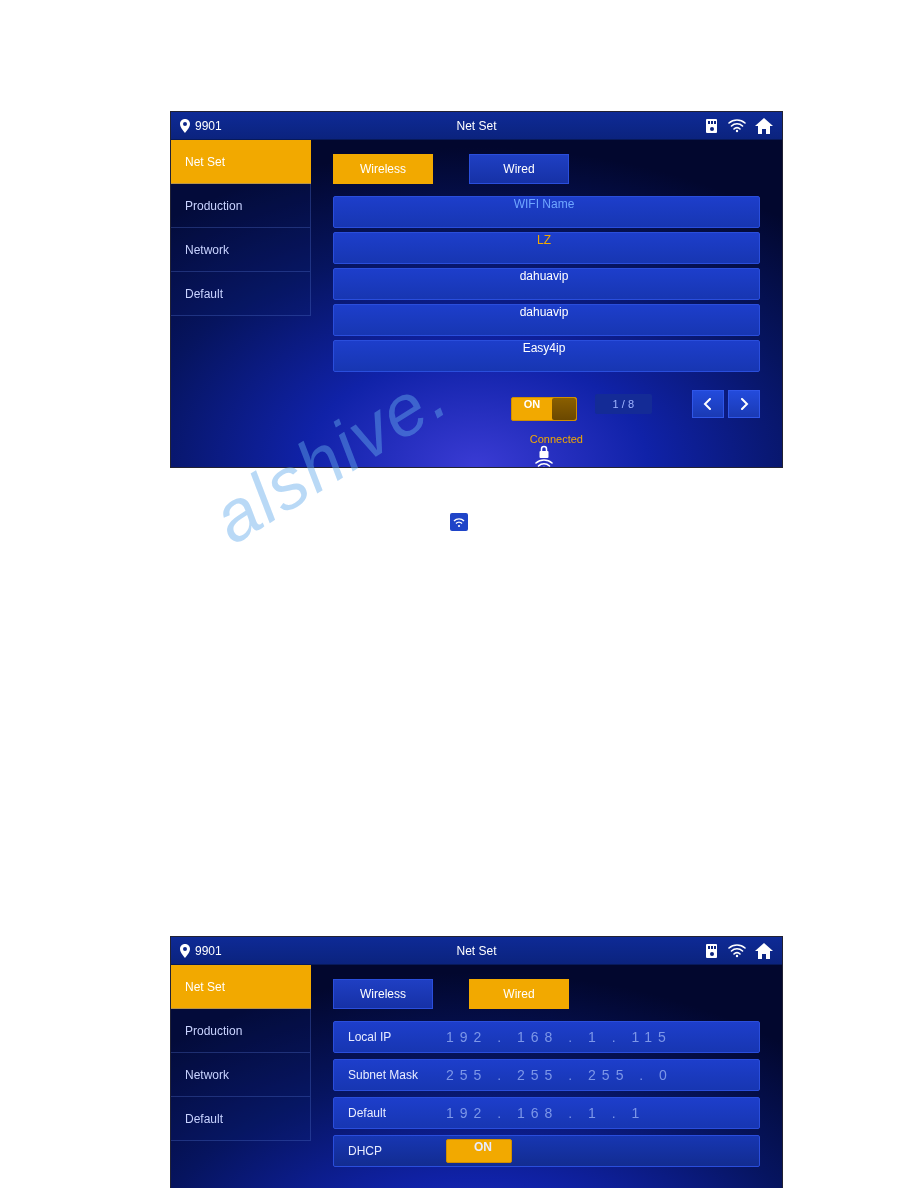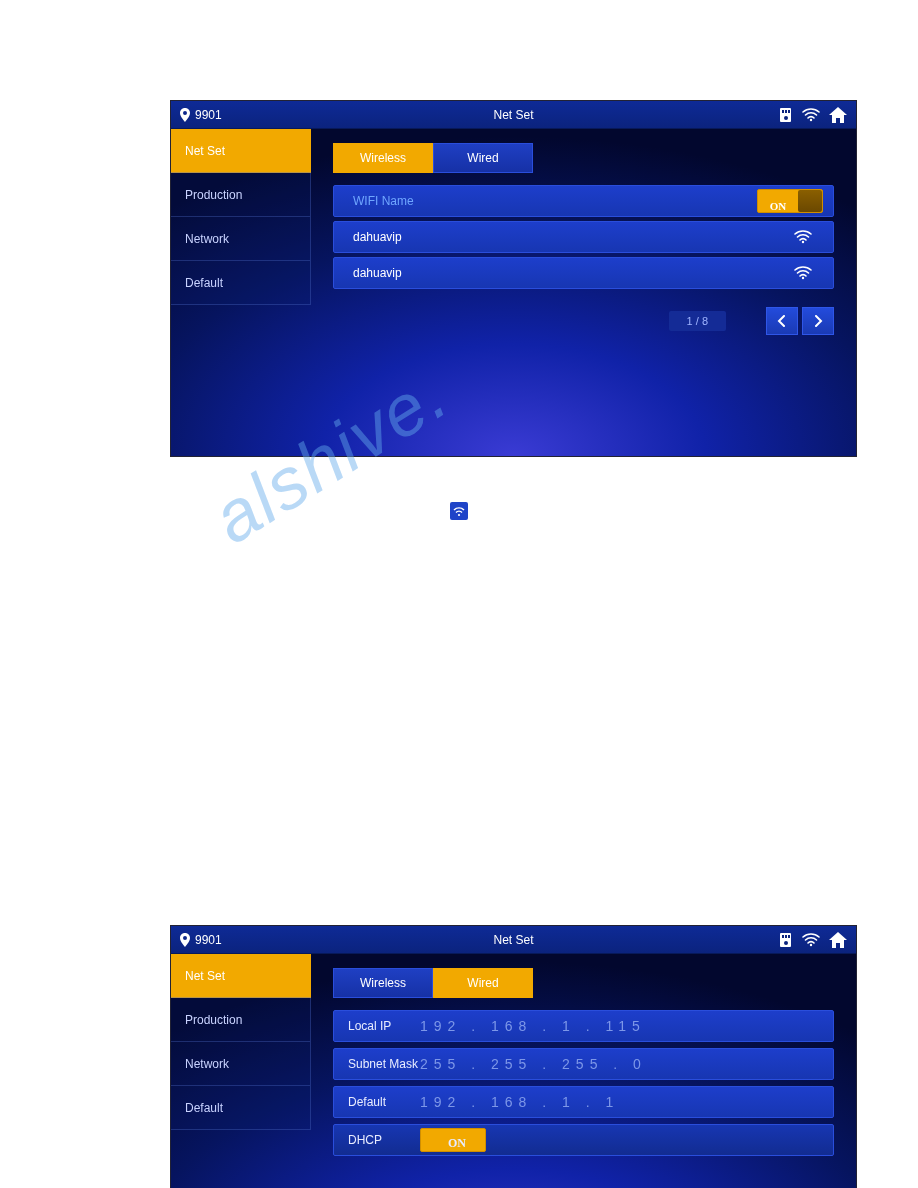--- a/index.html
+++ b/index.html
@@ -16,27 +16,28 @@
     top: 415px; left: 200px;
     font-size: 72px;
     color: rgba(100,170,235,0.45);
     transform: rotate(-32deg);
     font-style: italic;
     pointer-events: none;
     z-index: 5;
     letter-spacing: 2px;
   }
   .device {
-    width: 687px;
+    width: 613px;
     height: 357px;
     background: radial-gradient(ellipse 80% 90% at 50% 100%, #3a3bd4 0%, #1022a8 35%, #06145f 70%, #02072e 100%);
     border: 1px solid #223;
     position: relative;
     margin-bottom: 225px;
     overflow: hidden;
+    margin-top: 11px;
   }
   .device:last-of-type { margin-bottom: 40px; }
   .device-header {
     height: 28px;
     background: linear-gradient(#0e2a96,#0b237e);
     display: flex;
     align-items: center;
     padding: 0 8px;
     border-bottom: 1px solid #07195a;
     position: relative;
@@ -55,54 +56,54 @@
     padding: 0 14px;
     font-size: 12px;
     border-bottom: 1px solid rgba(80,110,200,0.35);
     border-right: 1px solid rgba(80,110,200,0.35);
     background: rgba(10,30,110,0.2);
     color: #c9d3ff;
     cursor: pointer;
   }
   .sidebar-item.active { background: #f2a900; color: #fff; border-right:none; }
   .content { flex:1; padding: 14px 22px 10px 22px; display:flex; flex-direction:column; gap:12px; }
-  .tabs { display:flex; }
+  .tabs { display:flex;gap:36px; }
   .tab {
     width: 100px; height: 30px;
     display:flex; align-items:center; justify-content:center;
     background: linear-gradient(#1f3fc3,#1631a6);
     color:#fff; font-size:12px; cursor:pointer;
     border: 1px solid #2a4edc;
   }
   .tab.active { background:#f2a900; color:#fff; border-color:#f2a900; }
   .wifi-panel { display:flex; flex-direction:column; gap:4px; }
   .wifi-row {
     height: 32px;
     display:flex; align-items:center;
-    padding: 0 10px 0 19px;
+    padding: 0 10px 0 5px;
     background: linear-gradient(#1d3ecb,#1736b2);
     border: 1px solid #2a4edc;
     border-radius: 2px;
+    flex-direction: column;
   }
   .wifi-row .nm { flex: 0 0 200px; }
   .wifi-row.header .nm { color:#6fa6ff; }
   .wifi-row.sel .nm, .wifi-row.sel .status { color:#f2a900; }
   .wifi-row .status { width: 78px; text-align:right; font-size:11px; }
   .wifi-row .lock { width: 36px; display:flex; justify-content:center; }
   .wifi-row .spacer { flex:1; }
   .wifi-row .sig { width: 40px; display:flex; justify-content:center; }
   .toggle-switch {
     width: 66px; height: 24px;
     background:#f2a900;
     border:1px solid #d08e00;
-    display:flex; align-items:flex-end;
+    display:flex; align-items:flex-start;
     border-radius:2px;
     cursor:pointer;
     position:relative;
-    font-family:Liberation Serif, serif;
   }
   .toggle-switch .lbl { flex:1; text-align:center; font-size:11px; color:#fff; font-weight:bold; }
   .toggle-switch .knob { width:24px; height:22px; background:linear-gradient(#8a5f00,#6b4800); border-radius:2px; }
   .pager {
     margin-top: 6px;
     display:flex; align-items:center; justify-content:flex-end; gap:4px;
   }
   .page-ind { background:#142b96; padding:4px 18px; border-radius:2px; font-size:11px; color:#9fb4ff; margin-right:36px;}
   .pager-btn {
     width:32px; height:28px;
@@ -113,20 +114,21 @@
   }
 
   .field-panel { display:flex; flex-direction:column; gap:6px; }
   .field-row {
     height: 32px;
     display:flex; align-items:center;
     padding: 0 10px 0 14px;
     background: linear-gradient(#1d3ecb,#1736b2);
     border: 1px solid #2a4edc;
     border-radius: 2px;
+    gap: 26px;
   }
   .field-row .lbl { flex: 0 0 72px; font-size:12px; color:#e8ecff; }
   .field-row .val { color:#7d97e8; font-size:14px; letter-spacing: 6px; }
   .field-row .val.mac { letter-spacing:1px; }
 
   .mid-icon {
     margin: 0 auto 225px auto;
     width:18px; height:18px;
     position: relative;
     top: -180px;
@@ -199,20 +201,37 @@
       <div class="wifi-panel">
         <div class="wifi-row header">
           <span class="nm">WIFI Name</span>
           <span class="spacer"></span>
           <div class="toggle-switch">
             <span class="lbl">ON</span>
             <span class="knob"></span>
           </div>
         </div>
 
+        <div class="wifi-row sel">
+          <span class="nm">LZ</span>
+          <span class="spacer"></span>
+          <span class="status">Connected</span>
+          <span class="lock ico">
+            <svg width="12" height="14" viewBox="0 0 12 14">
+                <rect x="1.5" y="6" width="9" height="7" rx="1" fill="#fff"></rect>
+                <path d="M3.5 6V4a2.5 2.5 0 115 0v2" stroke="#fff" stroke-width="1.5" fill="none"></path>
+              </svg>
+          </span>
+          <span class="sig ico">
+            <svg width="18" height="14" viewBox="0 0 18 14">
+                <path d="M1 4a12 12 0 0116 0M3.5 7a8 8 0 0111 0M6 10a4 4 0 016 0" stroke="#fff" stroke-width="1.6" fill="none" stroke-linecap="round"></path>
+                <circle cx="9" cy="12" r="1.2" fill="#fff"></circle>
+              </svg>
+          </span>
+        </div>
 
         <div class="wifi-row">
           <span class="nm">dahuavip</span>
           <span class="spacer"></span>
           <span class="status"></span>
             <span class="lock"></span>
           <span class="sig ico">
             <svg width="18" height="14" viewBox="0 0 18 14">
                 <path d="M1 4a12 12 0 0116 0M3.5 7a8 8 0 0111 0M6 10a4 4 0 016 0" stroke="#fff" stroke-width="1.6" fill="none" stroke-linecap="round"></path>
                 <circle cx="9" cy="12" r="1.2" fill="#fff"></circle>
@@ -227,20 +246,37 @@
           <span class="status"></span>
             <span class="lock"></span>
           <span class="sig ico">
             <svg width="18" height="14" viewBox="0 0 18 14">
                 <path d="M1 4a12 12 0 0116 0M3.5 7a8 8 0 0111 0M6 10a4 4 0 016 0" stroke="#fff" stroke-width="1.6" fill="none" stroke-linecap="round"></path>
                 <circle cx="9" cy="12" r="1.2" fill="#fff"></circle>
               </svg>
           </span>
         </div>
 
+        <div class="wifi-row">
+          <span class="nm">Easy4ip</span>
+          <span class="spacer"></span>
+          <span class="status"></span>
+          <span class="lock ico">
+            <svg width="12" height="14" viewBox="0 0 12 14">
+                <rect x="1.5" y="6" width="9" height="7" rx="1" fill="#fff"></rect>
+                <path d="M3.5 6V4a2.5 2.5 0 115 0v2" stroke="#fff" stroke-width="1.5" fill="none"></path>
+              </svg>
+          </span>
+          <span class="sig ico">
+            <svg width="18" height="14" viewBox="0 0 18 14">
+                <path d="M1 4a12 12 0 0116 0M3.5 7a8 8 0 0111 0M6 10a4 4 0 016 0" stroke="#fff" stroke-width="1.6" fill="none" stroke-linecap="round"></path>
+                <circle cx="9" cy="12" r="1.2" fill="#fff"></circle>
+              </svg>
+          </span>
+        </div>
       </div>
 
       <div class="pager">
         <span class="page-ind">1 / 8</span>
         <div class="pager-btn">
           <span class="ico">
             <svg width="10" height="12" viewBox="0 0 10 12">
                 <path d="M7 1L2 6l5 5" stroke="#fff" stroke-width="2" fill="none" stroke-linecap="round"></path>
               </svg>
           </span>

